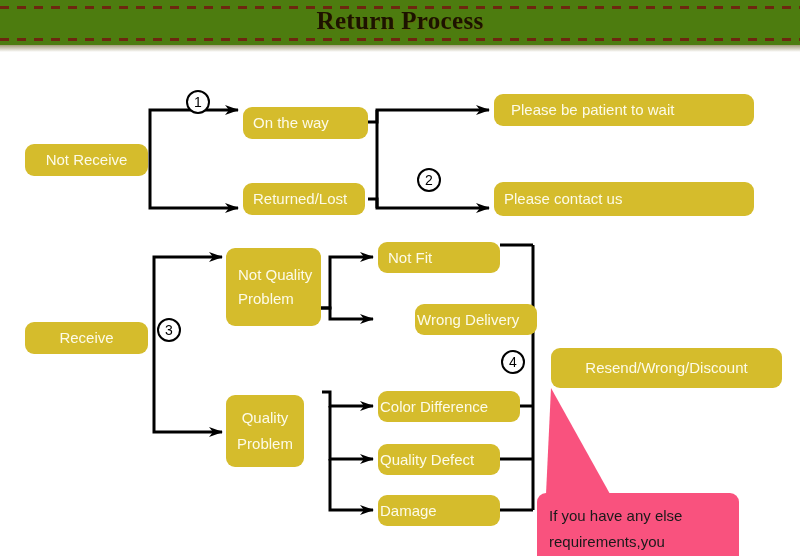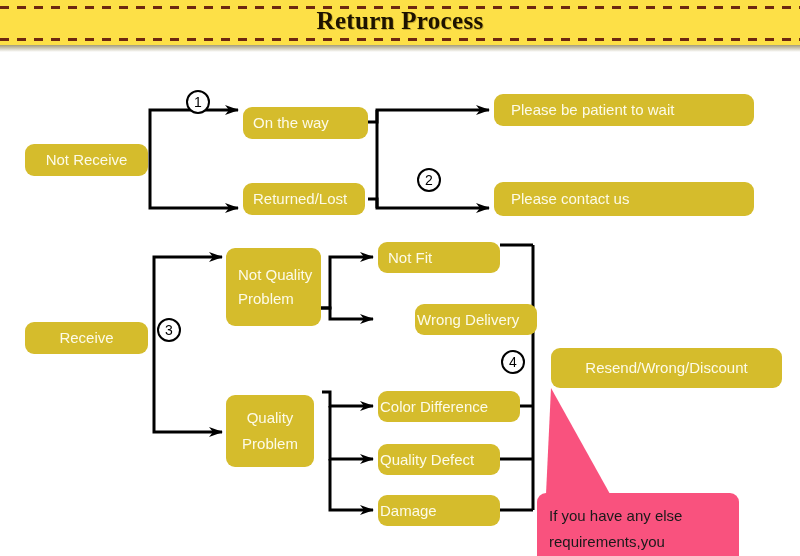--- a/index.html
+++ b/index.html
@@ -13,21 +13,21 @@
     position: relative;
     overflow: hidden;
     font-family: "Liberation Sans", sans-serif;
   }
 
   
   #banner {
     position: absolute;
     left: 0; top: 0;
     width: 800px; height: 45px;
-    background: #fde047;
+    background: #4d7c0f;
     box-sizing: border-box;
   }
   #banner .dash-line {
     position: absolute;
     left: 0;
     width: 800px;
     height: 3px;
     background: repeating-linear-gradient(
       to right,
       #6d2710 0px, #6d2710 9px,
@@ -183,33 +183,33 @@
   </div>
 
   <div class="node leftpad" style="left:243px; top:131px; width:122px; height:32px;">
     <span>Returned/Lost</span>
   </div>
 
   <div class="node leftpad" style="left:494px; top:42px; width:260px; height:32px; padding-left:17px;">
     <span>Please be patient to wait</span>
   </div>
 
-  <div class="node leftpad" style="left:494px; top:130px; width:260px; height:34px; padding-left:17px;">
+  <div class="node leftpad" style="left:494px; top:130px; width:260px; height:34px; padding-left:10px;">
     <span>Please contact us</span>
   </div>
 
   <div class="node center" style="left:25px; top:270px; width:123px; height:32px;">
     <span>Receive</span>
   </div>
 
   <div class="node multi left" style="left:226px; top:196px; width:95px; height:78px; line-height:24px;">
     <span>Not Quality Problem</span>
   </div>
 
-  <div class="node multi mid" style="left:226px; top:343px; width:88px; height:72px; line-height:26px;">
+  <div class="node multi mid" style="left:226px; top:343px; width:78px; height:72px; line-height:26px;">
     <span>Quality Problem</span>
   </div>
 
   <div class="node leftpad" style="left:378px; top:190px; width:122px; height:31px;">
     <span>Not Fit</span>
   </div>
 
   <div class="node leftpad" style="left:378px; top:252px; width:122px; height:31px; padding-left:2px;margin-left:37px;">
     <span>Wrong Delivery</span>
   </div>

